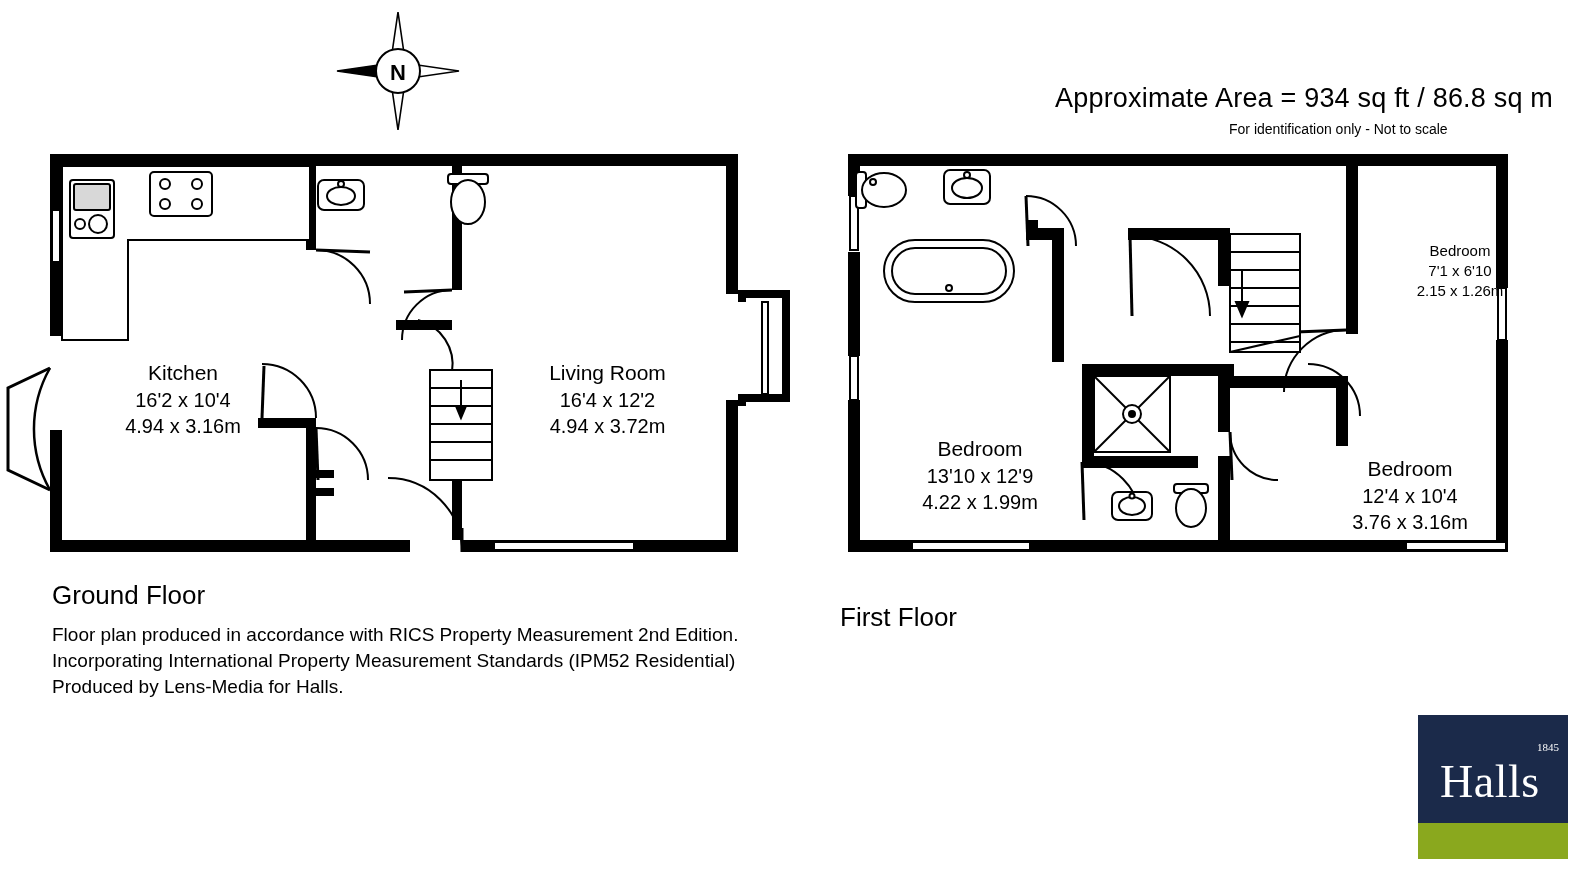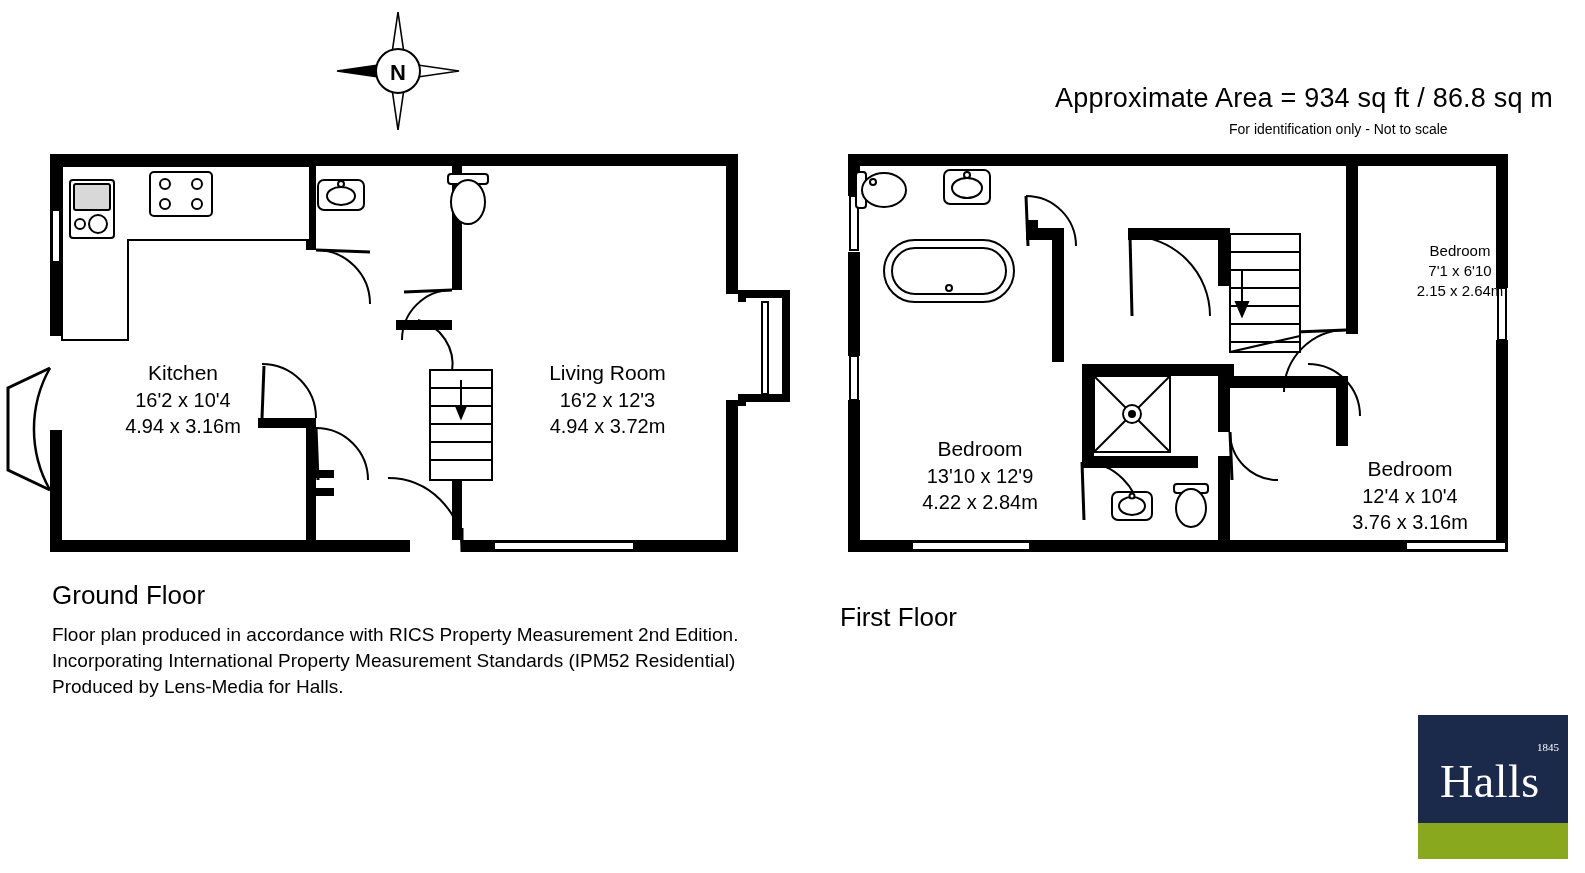--- a/index.html
+++ b/index.html
@@ -334,40 +334,40 @@
 </div>
 
 <div class="abs room-label" id="label-kitchen">
   <div class="rname">Kitchen</div>
   <div class="rdim">16'2 x 10'4</div>
   <div class="rdim">4.94 x 3.16m</div>
 </div>
 
 <div class="abs room-label" id="label-living">
   <div class="rname">Living Room</div>
-  <div class="rdim">16'2 x 12'3</div>
+  <div class="rdim">16'4 x 12'2</div>
   <div class="rdim">4.94 x 3.72m</div>
 </div>
 
 <div class="abs room-label" id="label-bed-main">
   <div class="rname">Bedroom</div>
   <div class="rdim">13'10 x 12'9</div>
-  <div class="rdim">4.22 x 2.84m</div>
+  <div class="rdim">4.22 x 1.99m</div>
 </div>
 
 <div class="abs room-label" id="label-bed-right">
   <div class="rname">Bedroom</div>
   <div class="rdim">12'4 x 10'4</div>
   <div class="rdim">3.76 x 3.16m</div>
 </div>
 
 <div class="abs room-label small" id="label-bed-small">
   <div class="rname">Bedroom</div>
   <div class="rdim">7'1 x 6'10</div>
-  <div class="rdim">2.15 x 2.64m</div>
+  <div class="rdim">2.15 x 1.26m</div>
 </div>
 
 <div class="abs floor-label" id="ground-floor-label">Ground Floor</div>
 <div class="abs floor-label" id="first-floor-label">First Floor</div>
 
 <div class="abs" id="disclaimer">Floor plan produced in accordance with RICS Property Measurement 2nd Edition. Incorporating International Property Measurement Standards (IPM52 Residential) Produced by Lens-Media for Halls.</div>
 
 <div class="abs" id="halls-logo">
   <div class="logo-top"></div>
   <div class="logo-bottom"></div>

